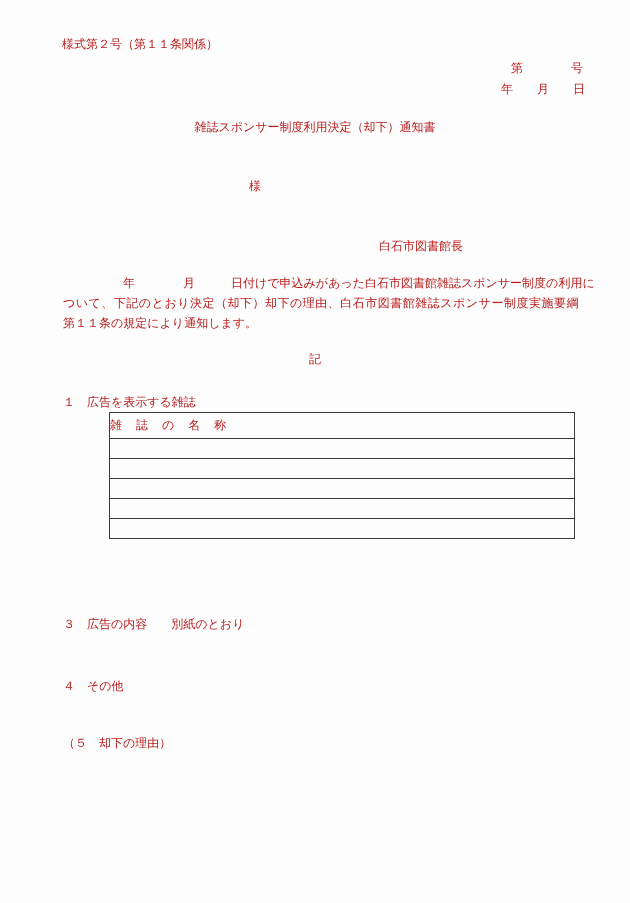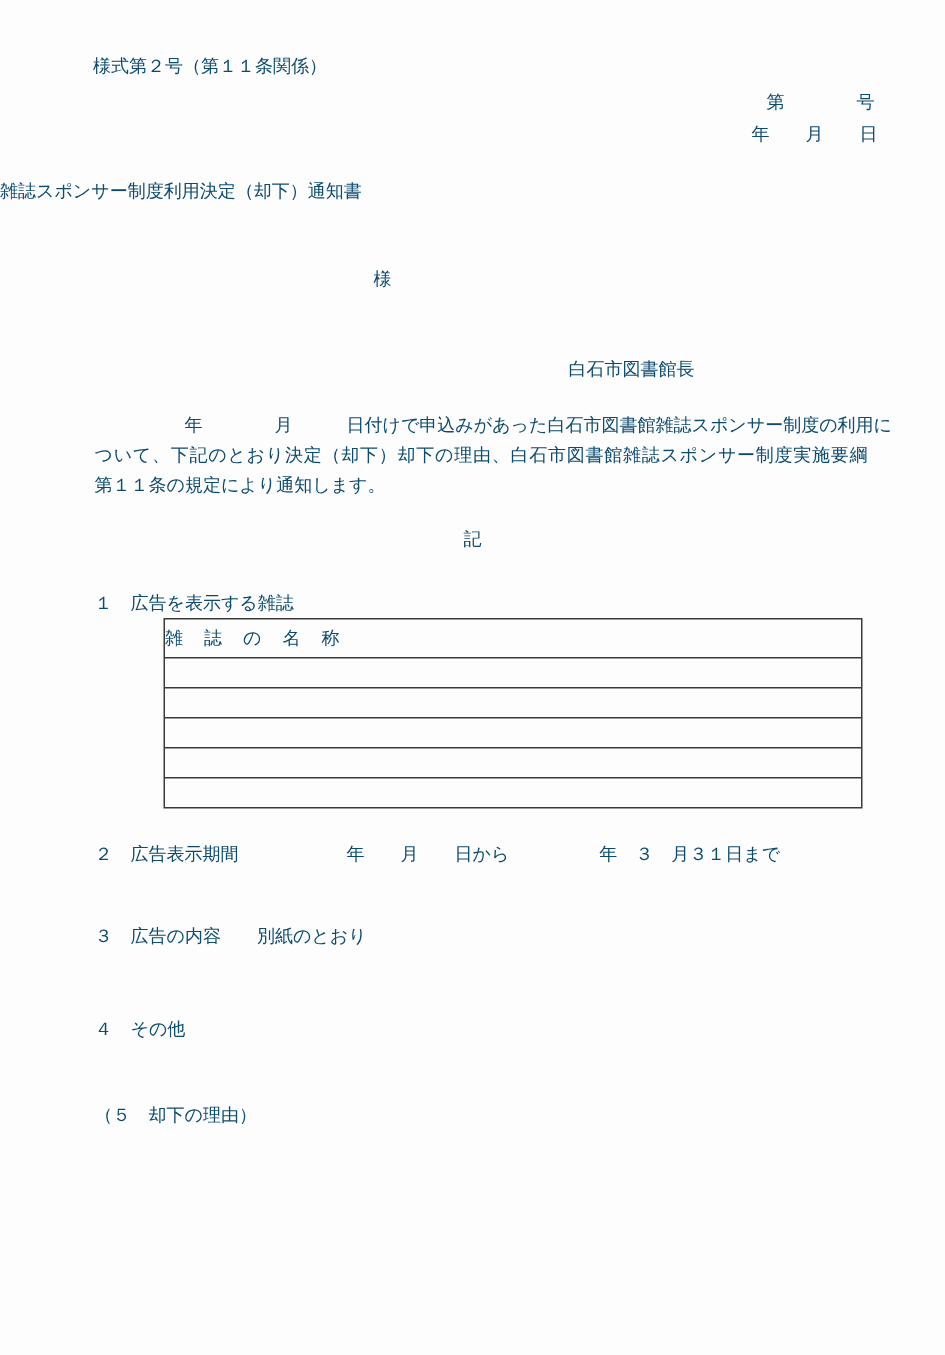--- a/index.html
+++ b/index.html
@@ -5,32 +5,32 @@
   html, body {
     margin: 0;
     padding: 0;
     background: #ffffff;
   }
   .page {
     position: relative;
     width: 630px;
     height: 903px;
     background: #fdfdfd;
-    color: #0c4a6e;
+    color: #b91c1c;
     font-family: "Liberation Serif", "DejaVu Serif", serif;
     font-size: 12px;
     line-height: 1;
     overflow: hidden;
   }
   .abs { position: absolute; white-space: pre; }
 
   .form-number   { left: 62px;  top: 38px; }
   .doc-number    { right: 47px; top: 62px; text-align: left; }
   .date-line     { right: 45px; top: 83px; text-align: right; margin-left: 48px; }
-  .doc-title     { left: 0; top: 121px; width: 100%; text-align: left; }
+  .doc-title     { left: 0; top: 121px; width: 100%; text-align: center; }
   .addressee     { left: 249px; top: 180px; }
   .sender        { left: 379px; top: 240px; }
 
   .body-line-1   { left: 63px; top: 277px; }
   .body-line-2   { left: 63px; top: 297px; letter-spacing: 0.5px; }
   .body-line-3   { left: 63px; top: 317px; }
 
   .record-marker { left: 0; top: 353px; width: 100%; text-align: center; }
 
   .sec-1 { left: 63px; top: 396px; }
@@ -89,21 +89,20 @@
     <div class="mag-header">雑　誌　の　名　称</div>
     <div>
         <div class="mag-row"></div>
         <div class="mag-row"></div>
         <div class="mag-row"></div>
         <div class="mag-row"></div>
         <div class="mag-row"></div>
       </div>
   </div>
 
-  <div class="abs sec-2">２　広告表示期間　　　　　　年　　月　　日から　　　　　年　３　月３１日まで</div>
 
   <div class="abs sec-3">３　広告の内容　　別紙のとおり</div>
 
   <div class="abs sec-4">４　その他</div>
 
   <div class="abs sec-5">（５　却下の理由）</div>
 
 </div>
 
 </body></html>

